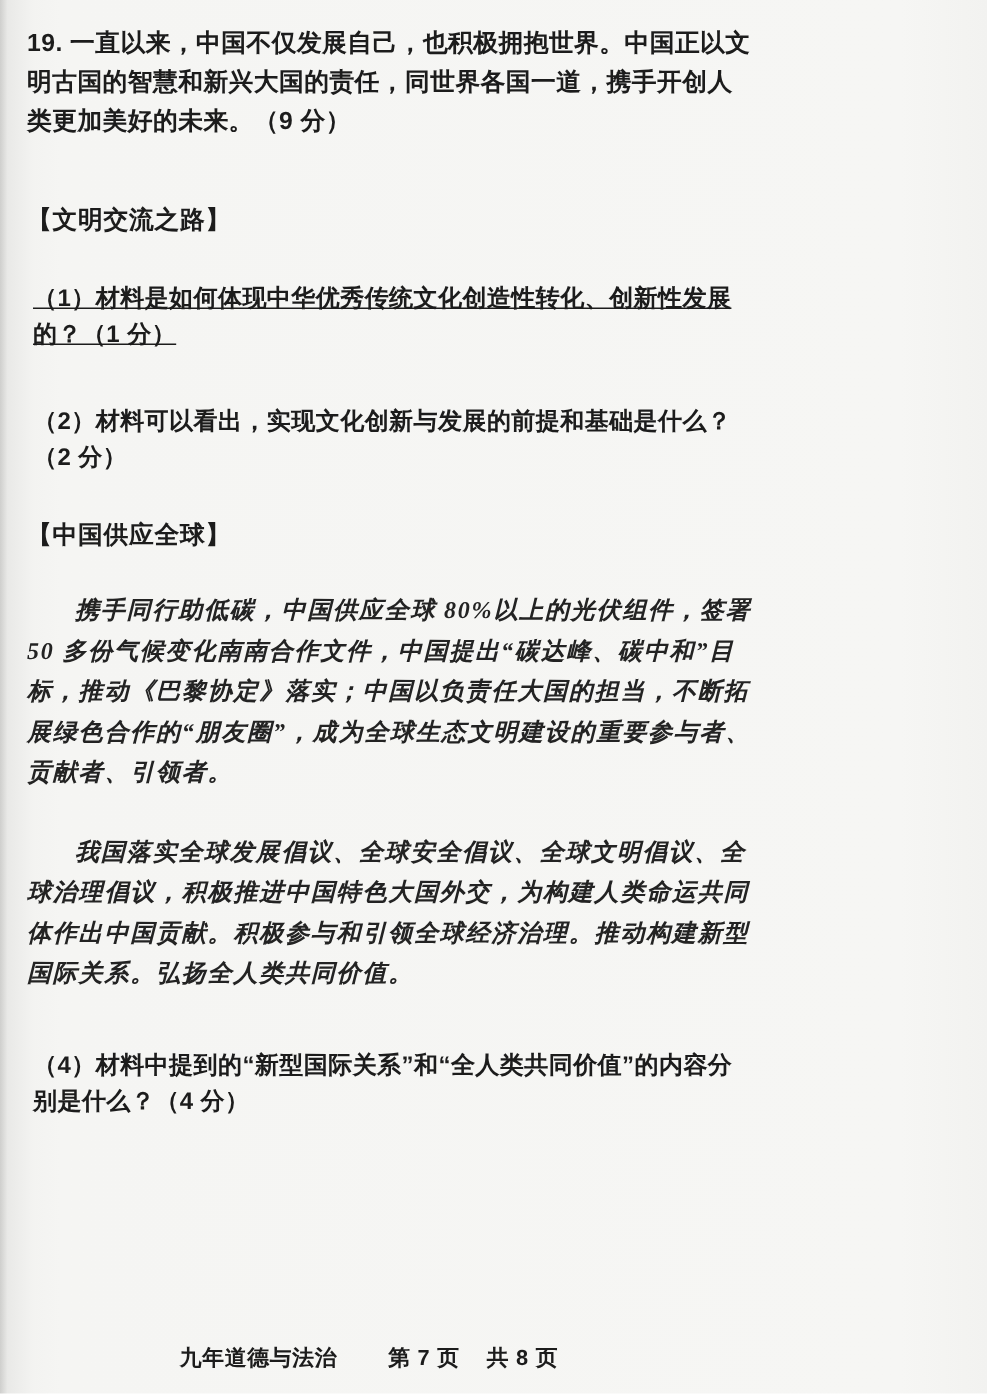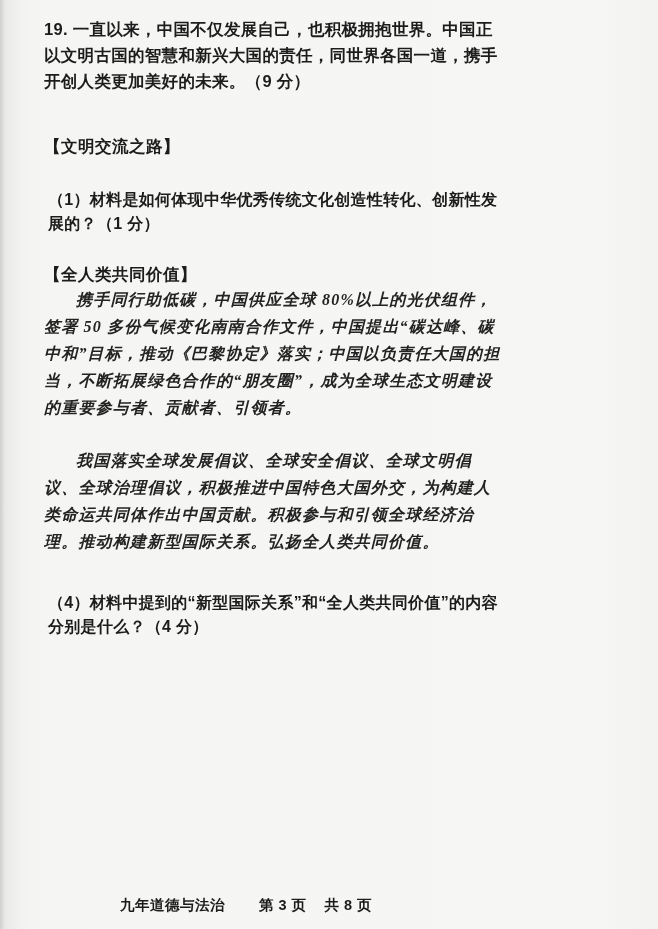--- a/index.html
+++ b/index.html
@@ -11,21 +11,21 @@
     height: 929px;
     position: relative;
     overflow: hidden;
     background:
       linear-gradient(90deg, #cfcfcd 0px, #e9e9e7 5px, #f3f3f1 22px, #f5f5f3 40px, #f6f6f4 600px, #f2f2f0 658px);
     font-family: "Liberation Sans", sans-serif;
     color: #1c1c1c;
   }
   .page {
     position: relative;
-    padding: 16px 36px 0 44px;
+    padding: 16px 36px 0 18px;
     box-sizing: border-box;
     width: 538px;
     height: 929px;
   }
   
   .intro {
     font-size: 16.5px;
     line-height: 26px;
     font-weight: 700;
     letter-spacing: 0.3px;
@@ -53,25 +53,25 @@
     font-size: 16px;
     line-height: 27px;
     letter-spacing: 1.2px;
     text-indent: 2em;
     color: #232323;
     margin: 0;
   }
   
   .m-heading1   { margin-top: 42px; }
   .m-material1  { margin-top: 24px; }
-  .m-question1  { margin-top: 30px; }
+  .m-question1  { margin-top: 30px; text-decoration: underline; }
   .m-material2  { margin-top: 28px; }
   .m-question2  { margin-top: 34px; }
   .m-heading2   { margin-top: 28px; }
-  .m-material3  { }
+  .m-material3  { margin-top: 26px; }
   .m-question3  { margin-top: 34px; }
   .m-heading3   { margin-top: 28px; }
   .m-material4  { margin-top: 26px; }
   .m-question4  { margin-top: 36px; }
   .footer {
     position: absolute;
     left: 0;
     right: 46px;
     bottom: 14px;
     display: flex;
@@ -92,32 +92,33 @@
 <div class="page">
 
   <p class="intro">19. 一直以来，中国不仅发展自己，也积极拥抱世界。中国正以文明古国的智慧和新兴大国的责任，同世界各国一道，携手开创人类更加美好的未来。（9 分）</p>
 
   <p class="section-heading m-heading1">【文明交流之路】</p>
 
 
   <p class="question m-question1">（1）材料是如何体现中华优秀传统文化创造性转化、创新性发展的？（1 分）</p>
 
 
+  <p class="question m-question2">（2）材料可以看出，实现文化创新与发展的前提和基础是什么？（2 分）</p>
 
-  <p class="section-heading m-heading2">【全人类共同价值】</p>
+  <p class="section-heading m-heading2">【中国供应全球】</p>
 
   <p class="material m-material3">携手同行助低碳，中国供应全球 80%以上的光伏组件，签署 50 多份气候变化南南合作文件，中国提出“碳达峰、碳中和”目标，推动《巴黎协定》落实；中国以负责任大国的担当，不断拓展绿色合作的“朋友圈”，成为全球生态文明建设的重要参与者、贡献者、引领者。</p>
 
 
 
   <p class="material m-material4">我国落实全球发展倡议、全球安全倡议、全球文明倡议、全球治理倡议，积极推进中国特色大国外交，为构建人类命运共同体作出中国贡献。积极参与和引领全球经济治理。推动构建新型国际关系。弘扬全人类共同价值。</p>
 
   <p class="question m-question4">（4）材料中提到的“新型国际关系”和“全人类共同价值”的内容分别是什么？（4 分）</p>
 
   <div class="footer">
     <span>九年道德与法治</span>
     <span class="gap-wide"></span>
-    <span>第 3 页</span>
+    <span>第 7 页</span>
     <span class="gap-narrow"></span>
     <span>共 8 页</span>
   </div>
 
 </div>
 
 </body></html>

